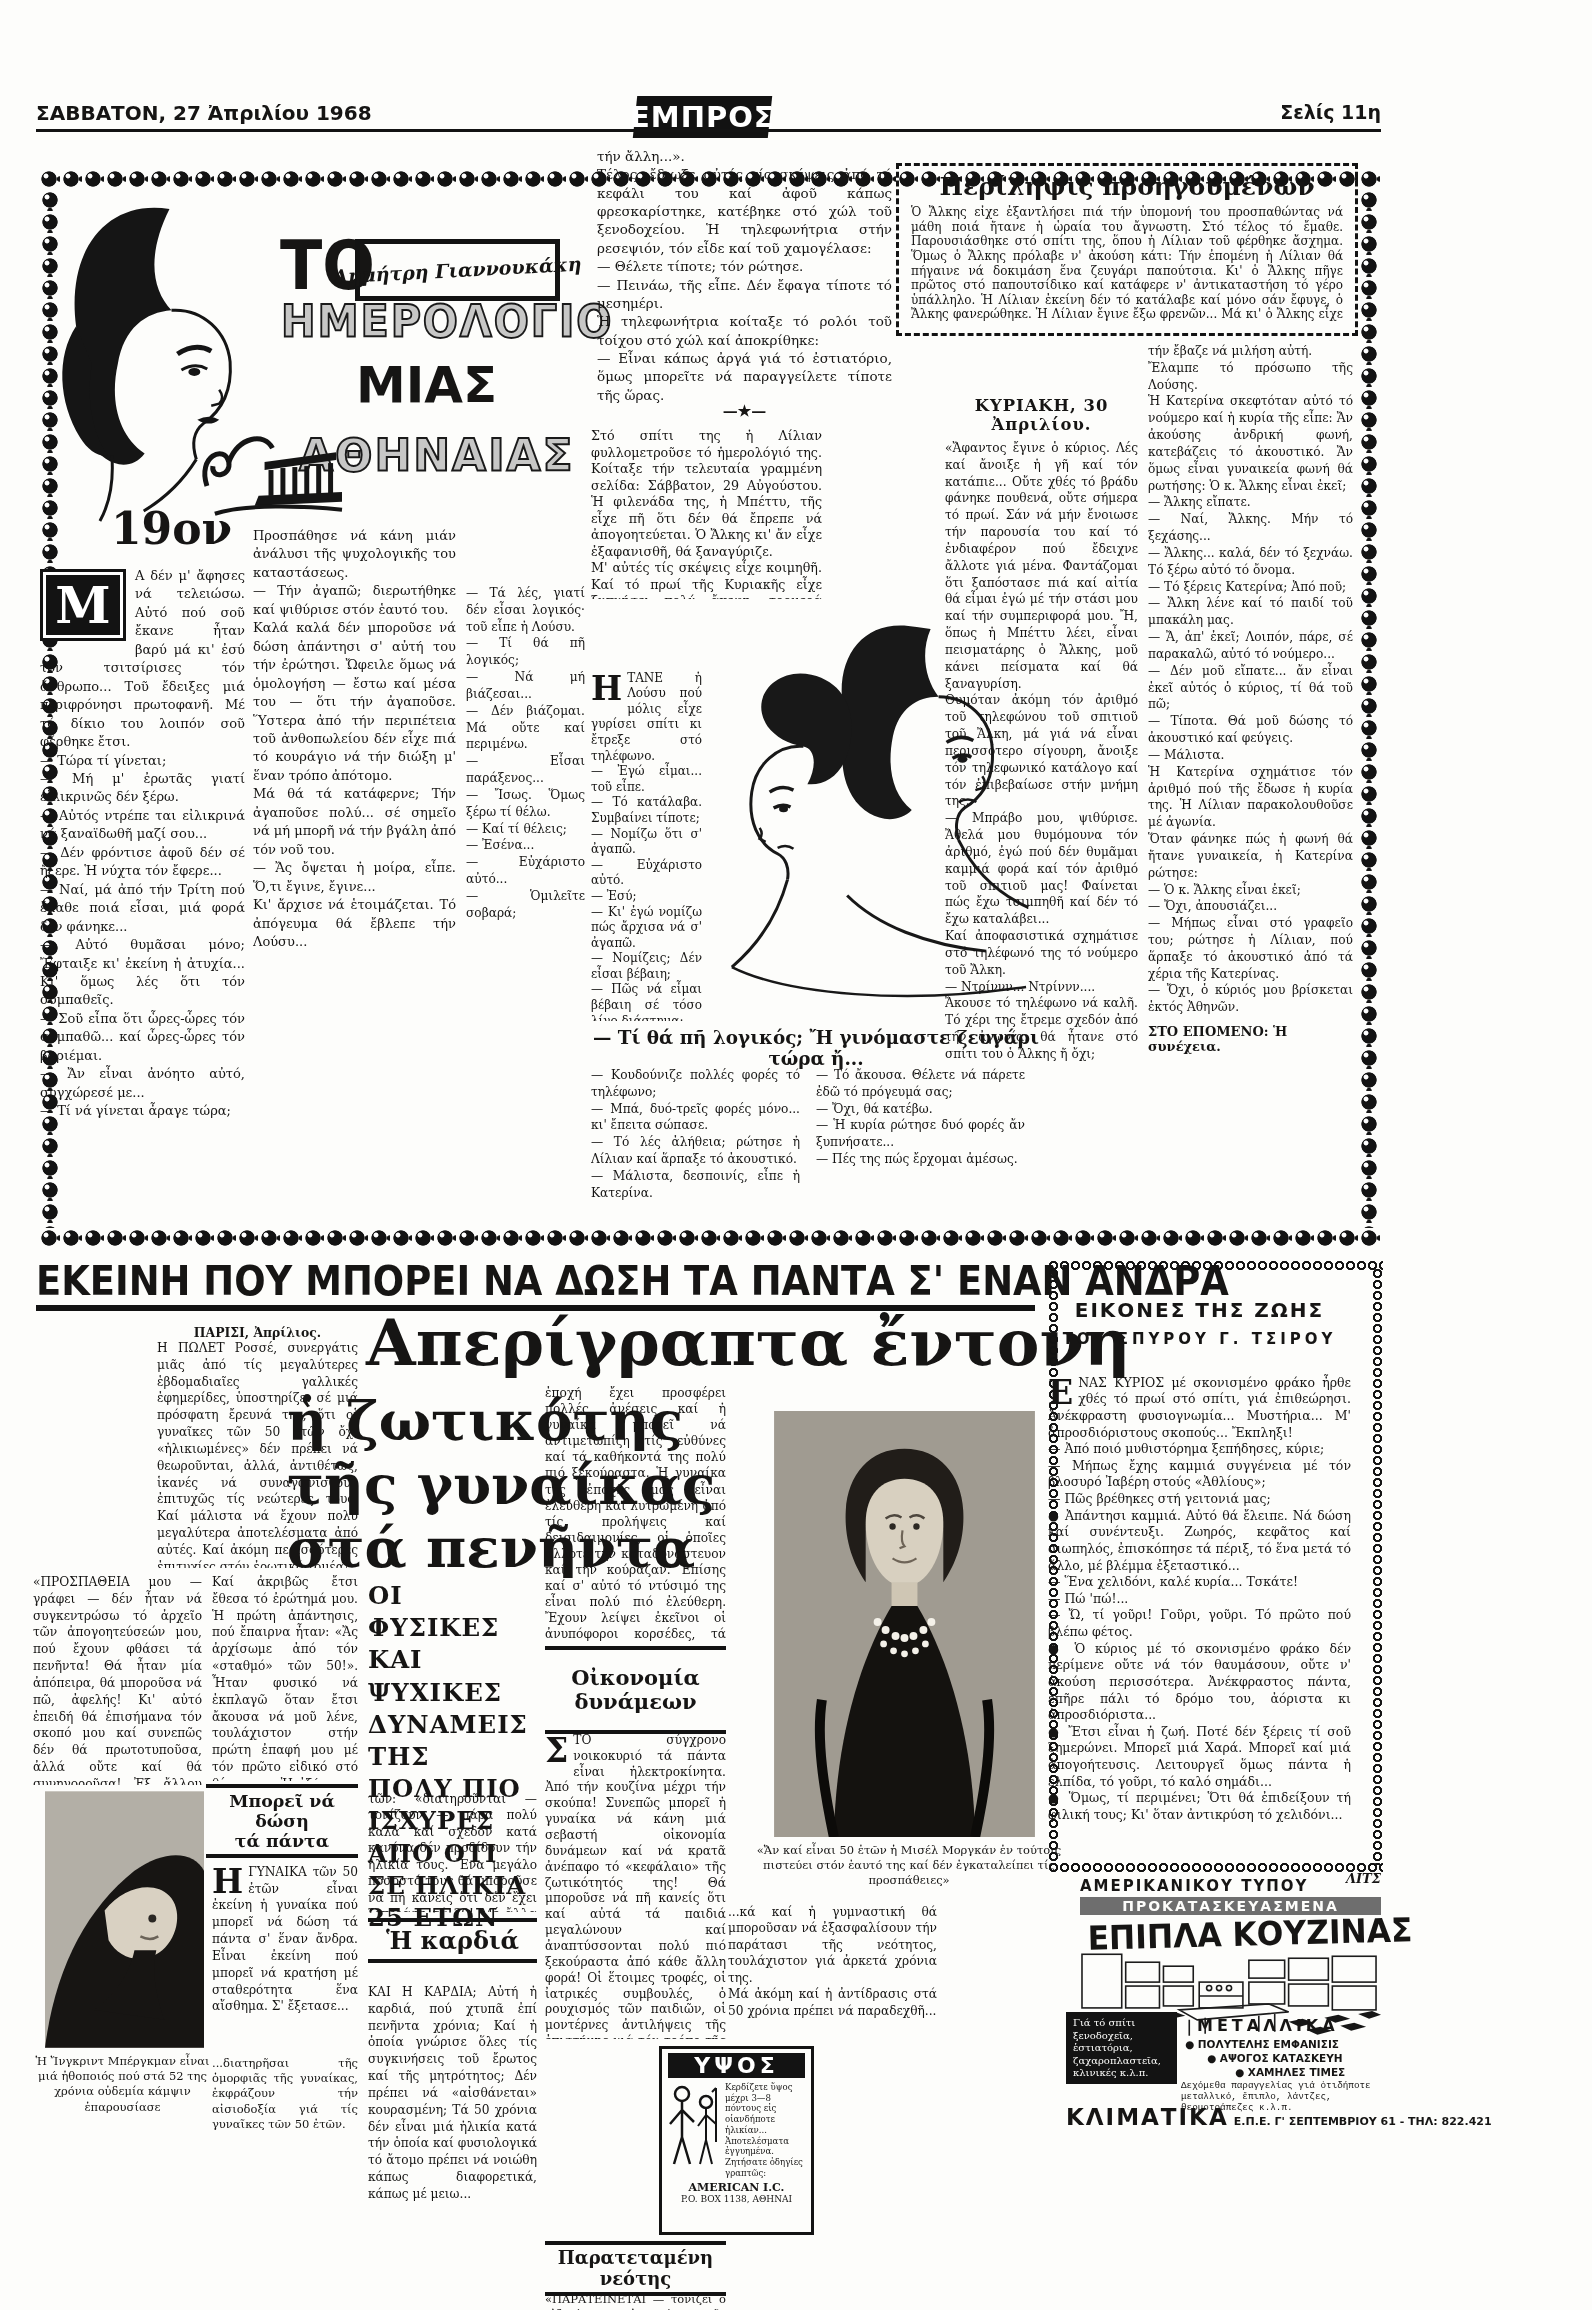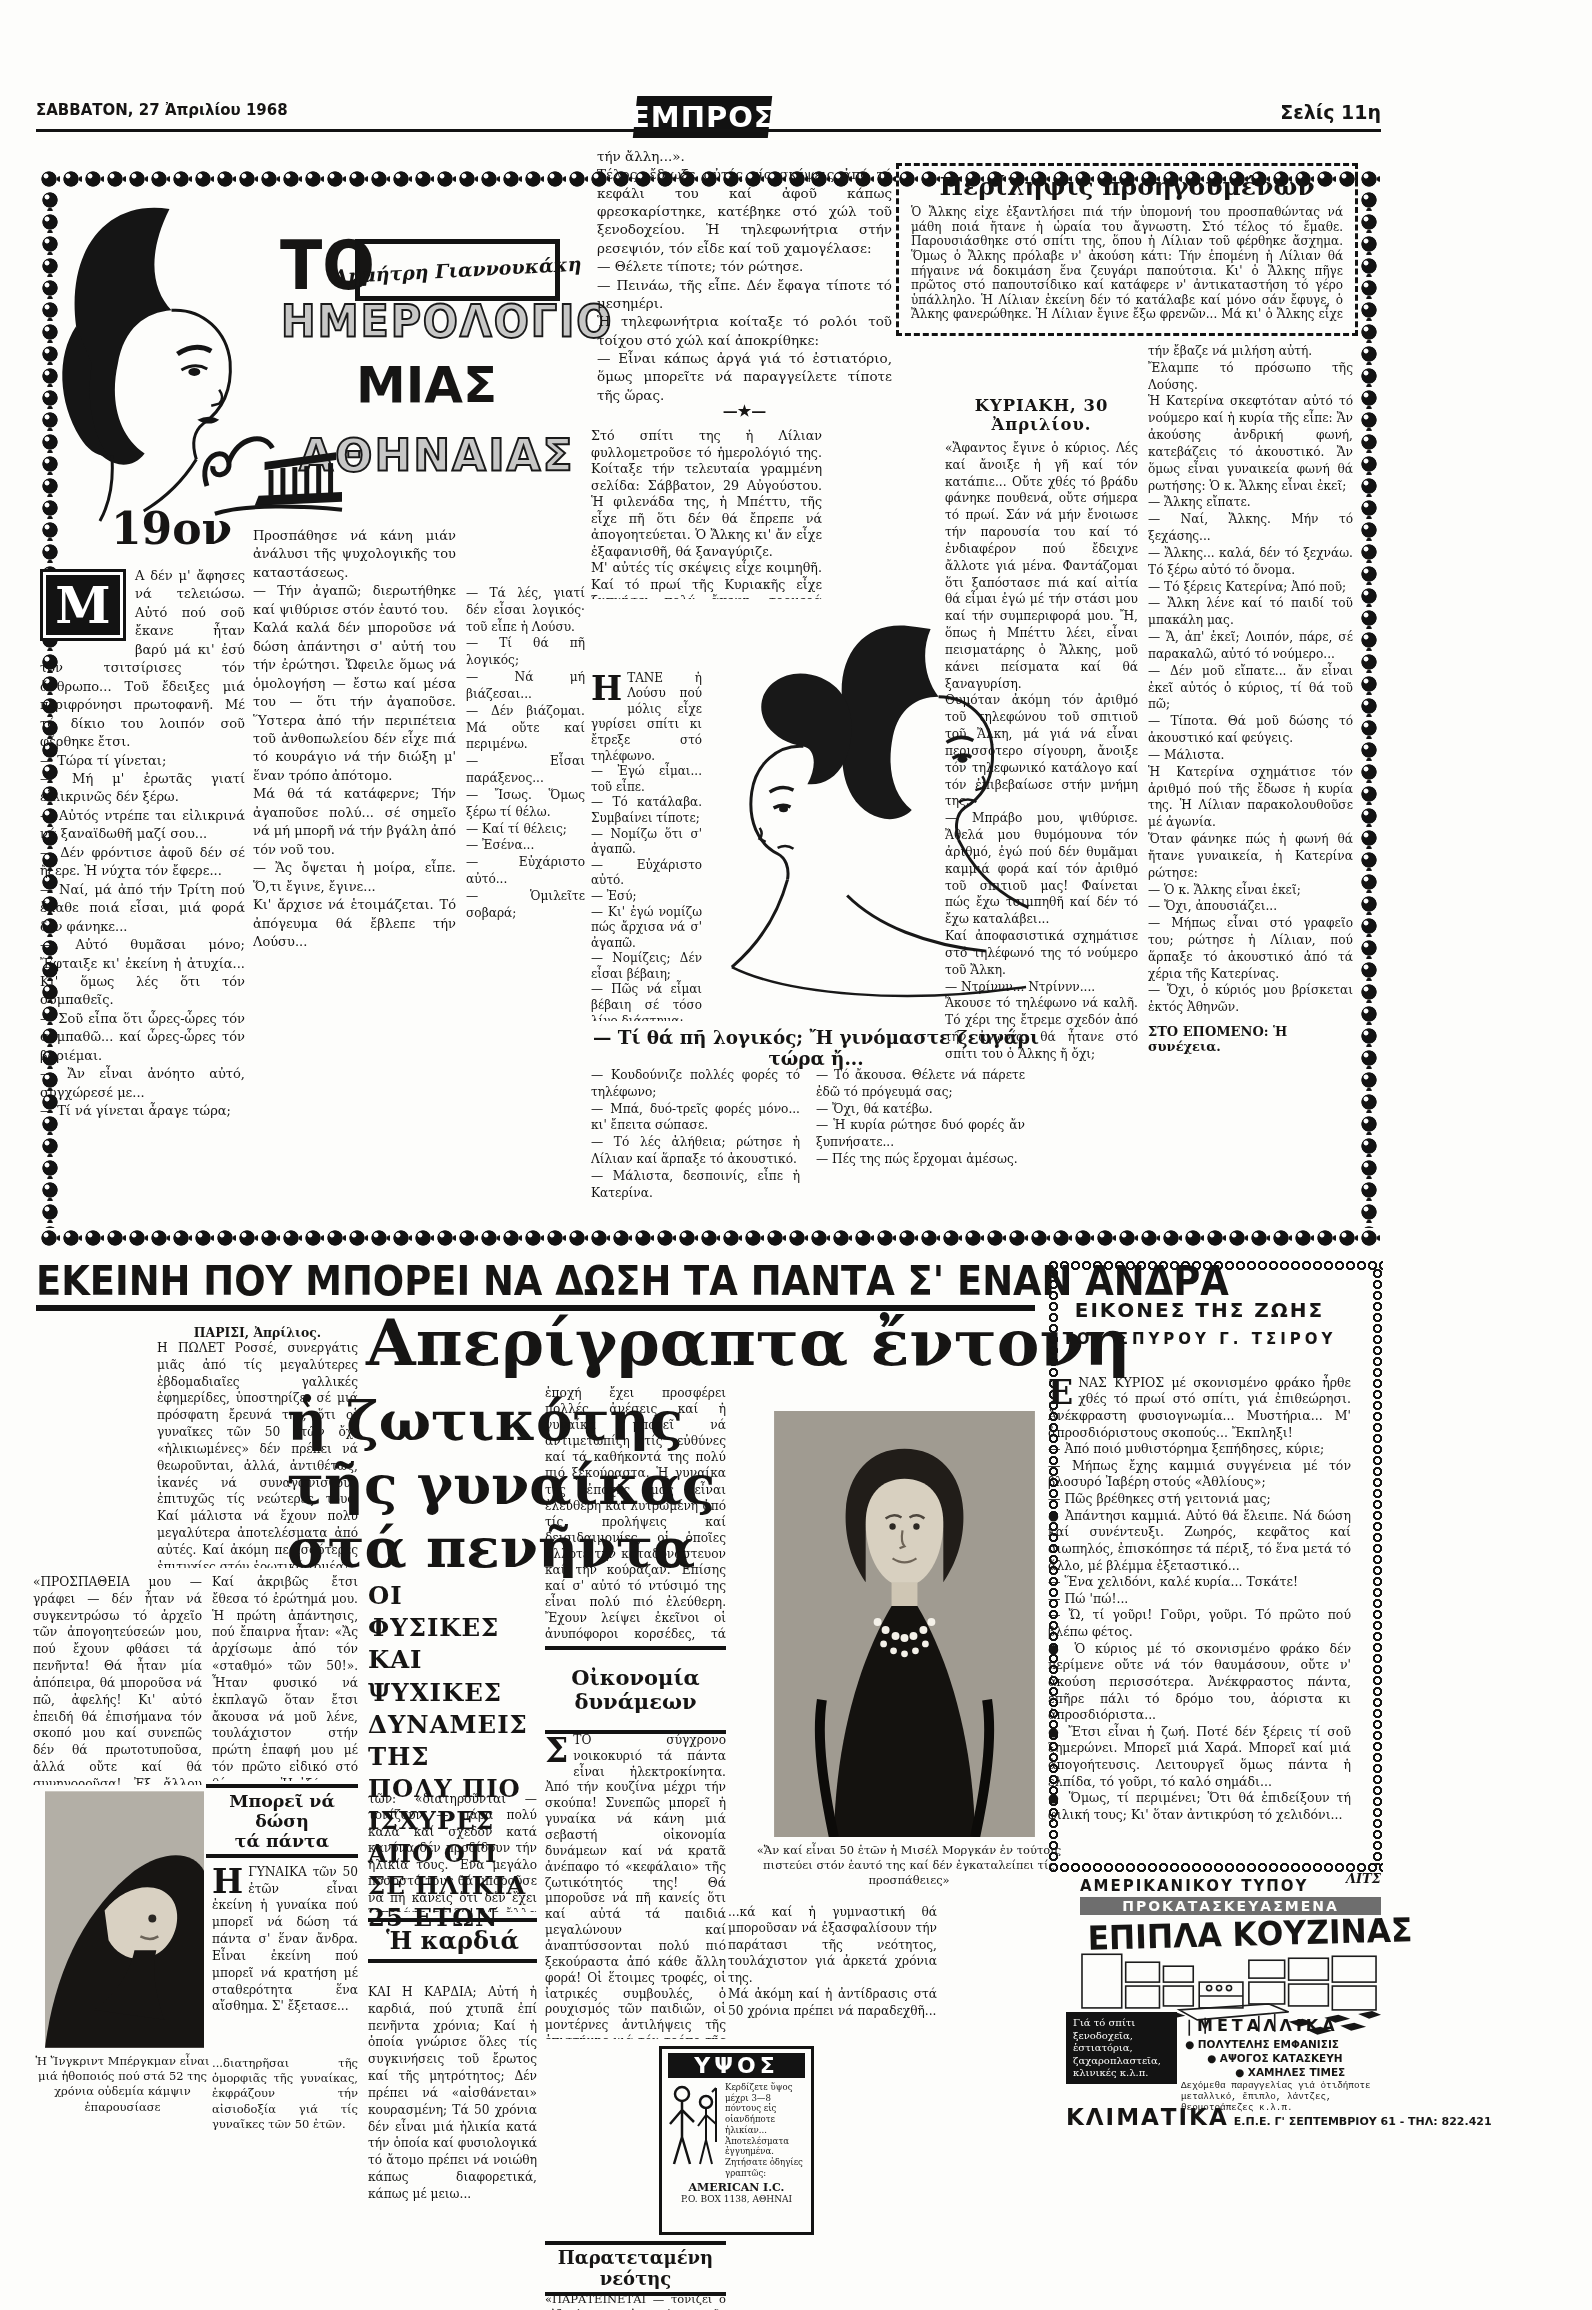--- a/index.html
+++ b/index.html
@@ -34,21 +34,21 @@
      margin:2px 9px 2px 0;}
   .dropcap{float:left;font-weight:bold;font-size:33px;line-height:.9;padding:3px 5px 0 0;}
   .bar{height:4px;background:#131313;}
   .subhead{font-weight:bold;text-align:center;}
   .pnum{font-size:19px;}
   .capline{font-size:11.5px;line-height:1.32;}
 </style>
 </head>
 <body>
 
-<div class="abs sans b" style="left:36px;top:101px;font-size:15px;">ΣΑΒΒΑΤΟΝ, 27 Ἀπριλίου 1968</div>
+<div class="abs sans b" style="left:36px;top:101px;font-size:20px;">ΣΑΒΒΑΤΟΝ, 27 Ἀπριλίου 1968</div>
 <div class="abs" style="left:635px;top:96px;width:135px;height:42px;background:#121212;transform:skewX(-6deg);
             display:flex;align-items:center;justify-content:center;">
   <span class="sans" style="color:#fff;font-weight:800;font-size:29px;letter-spacing:1px;transform:skewX(6deg);">ΕΜΠΡΟΣ</span>
 </div>
 <div class="abs sans b pnum" style="left:1234px;top:101px;width:147px;text-align:right;">Σελίς 11η</div>
 <div class="abs rule" style="left:36px;top:129px;width:1345px;height:3px;"></div>
 
 <div class="abs bead-h" style="left:38px;top:167px;width:1343px;"></div>
 <div class="abs bead-h" style="left:38px;top:1226px;width:1343px;"></div>
 <div class="abs bead-v" style="left:38px;top:189px;height:1039px;"></div>

